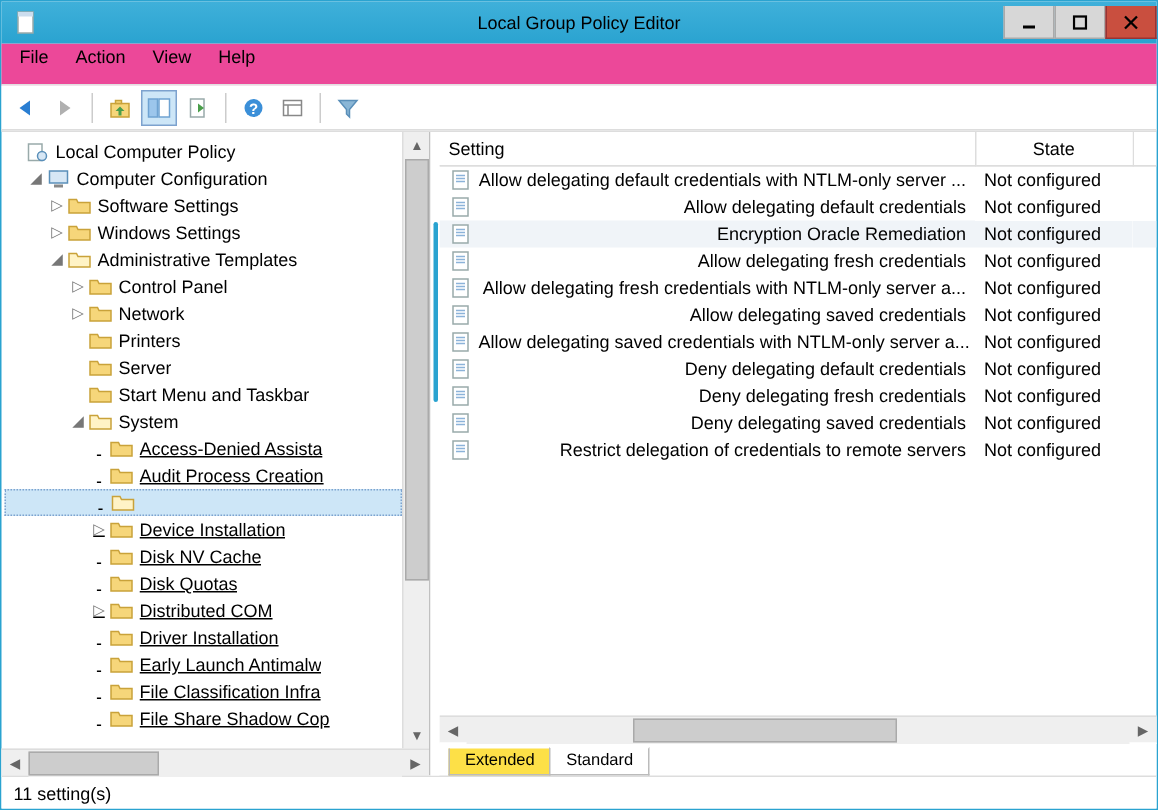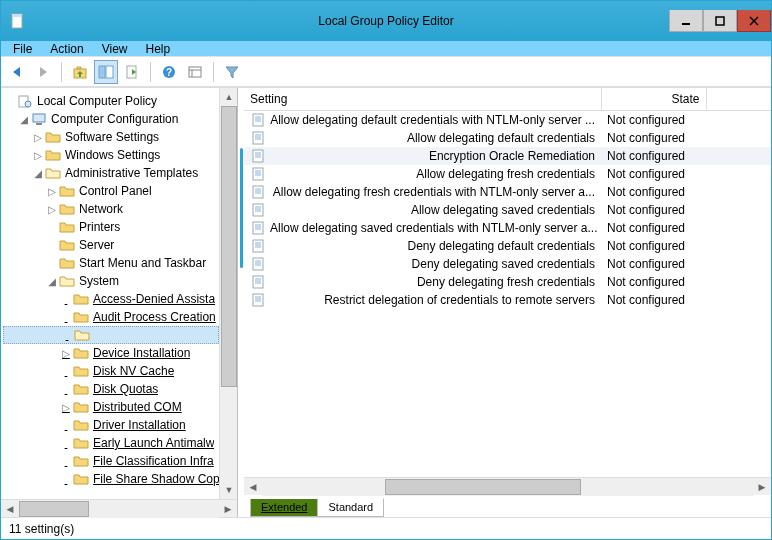--- a/index.html
+++ b/index.html
@@ -1,43 +1,43 @@
 <!DOCTYPE html>
 <html><head>
 <meta charset="utf-8">
 <style>
   * { box-sizing: border-box; }
   html, body { margin:0; padding:0; font-family: "Segoe UI", Tahoma, sans-serif; font-size:12px; color:#000; }
   .window { width:772px; height:540px; border:1px solid #2aa3d0; background:#fff; display:flex; flex-direction:column; }
   
   
-  .titlebar { height:40px; background:linear-gradient(#3fb0da,#2aa3d0); display:flex; align-items:center; position:relative; }
+  .titlebar { height:28px; background:linear-gradient(#3fb0da,#2aa3d0); display:flex; align-items:center; position:relative; }
   .titlebar .doc-icon { margin:0 6px 0 8px; }
   .titlebar .title { position:absolute; left:50%; transform:translateX(-50%); color:#000; font-size:12px; }
   .titlebar .ctrls { margin-left:auto; display:flex; height:22px; }
   .titlebar .ctrl { width:34px; height:22px; display:flex; align-items:center; justify-content:center; border-left:1px solid rgba(255,255,255,.3); }
   .titlebar .ctrl.min, .titlebar .ctrl.max { background:#d7d7d7; border:1px solid #aaa; border-top:none; }
   .titlebar .ctrl.close { background:#c94f3f; border:1px solid #933; border-top:none; }
   .titlebar .ctrl svg { pointer-events:none; }
   
   
-  .menubar { height:16px; background:#7dd3fc; display:flex; align-items:center; padding:0 4px; border-bottom:1px solid #e0e0e0; gap:2px; }
+  .menubar { height:28px; background:#ec4899; display:flex; align-items:flex-start; padding:0 4px; border-bottom:1px solid #e0e0e0; gap:2px; }
   .menubar .mi { padding:2px 8px; cursor:default; }
   
   
   .toolbar { height:30px; background:#fff; display:flex; align-items:center; padding:0 4px; border-bottom:1px solid #ddd; gap:2px; }
   .toolbar .tb { width:24px; height:24px; display:flex; align-items:center; justify-content:center; border:1px solid transparent; }
   .toolbar .tb.active { background:#cde6f7; border:1px solid #7da2ce; }
   .toolbar .sep { width:1px; height:20px; background:#ccc; margin:0 4px; }
   
   
   .body { flex:1; display:flex; min-height:0; border-top:1px solid #ddd; }
   
   
-  .treewrap { width:237px; display:flex; flex-direction:column; border-right:1px solid #c0c0c0; }
+  .treewrap { width:286px; display:flex; flex-direction:column; border-right:1px solid #c0c0c0; }
   .tree { flex:1; overflow:hidden; position:relative; padding:4px 0 0 2px; white-space:nowrap; }
   .tree .node { display:flex; align-items:center; height:18px; padding-right:0; }
   .tree .node .tw { width:14px; display:flex; align-items:center; justify-content:center; cursor:default; font-size:10px; color:#777; }
   .tree .node .fld { margin-right:4px; flex:0 0 16px; }
   .tree .node .lbl { white-space:nowrap; overflow:hidden; }
   .tree .node.selected { background:#cde6f7; border:1px dotted #7da2ce; height:18px; }
   .ind1 { padding-left:0px; } .ind2 { padding-left:14px; } .ind3 { padding-left:28px; }
   .ind4 { padding-left:42px; } .ind5 { padding-left:56px;text-decoration:underline; }
   
   
@@ -61,21 +61,21 @@
   .vscroll .thumb { position:absolute; left:1px; width:16px; background:#cdcdcd; border:1px solid #aaa; }
   
   
   .splitter { width:6px; background:#fff; position:relative; }
   .splitter::before { content:""; position:absolute; left:2px; top:60px; width:3px; height:120px; background:#2aa3d0; border-radius:2px; }
   
   
   .tabs { height:22px; display:flex; align-items:flex-end; padding-left:6px; border-top:1px solid #fff; background:#fff; }
   .tabs .tab { padding:2px 10px 3px; border:1px solid #bbb; border-top-left-radius:0; border-top-right-radius:0; border-top:none; background:#fff; margin-right:-1px; font-size:11px; position:relative; top:0px; }
   .tabs .tab.active { background:#fff; border-top:1px solid #fff; z-index:2; }
-  .tabs .tab.inactive { background:#4d7c0f;text-decoration:underline; }
+  .tabs .tab.inactive { background:#fde047; }
   
   
   .status { height:22px; border-top:1px solid #ddd; display:flex; align-items:center; padding:0 8px; background:#fff; }
   
   
   svg { display:block; }
   
   .tree-vscroll-wrap { display:flex; flex:1; min-height:0; }
 </style>
 </head>
@@ -399,21 +399,21 @@
       <div class="list">
         <table>
           <colgroup>
               <col style="width:357px">
               <col style="width:105px">
               <col>
             </colgroup>
           <thead>
             <tr>
               <th>Setting</th>
-              <th style="text-align:right">State</th>
+              <th style="text-align:center">State</th>
               <th></th>
             </tr>
           </thead>
           <tbody id="rows">
               <tr>
                 <td class="setting">
                   <span>
                     <svg width="16" height="14">
                       <rect x="3" y="1" width="10" height="12" fill="#fff" stroke="#9aa"></rect>
                       <line x1="5" y1="4" x2="11" y2="4" stroke="#8cb3d9"></line>
@@ -534,36 +534,36 @@
               <tr>
                 <td class="setting">
                   <span>
                     <svg width="16" height="14">
                       <rect x="3" y="1" width="10" height="12" fill="#fff" stroke="#9aa"></rect>
                       <line x1="5" y1="4" x2="11" y2="4" stroke="#8cb3d9"></line>
                       <line x1="5" y1="6" x2="11" y2="6" stroke="#8cb3d9"></line>
                       <line x1="5" y1="8" x2="11" y2="8" stroke="#8cb3d9"></line>
                     </svg>
                   </span>
+                  <span>Deny delegating fresh credentials</span>
+                </td>
+                <td>Not configured</td>
+                <td></td>
+              </tr>
+              <tr>
+                <td class="setting">
+                  <span>
+                    <svg width="16" height="14">
+                      <rect x="3" y="1" width="10" height="12" fill="#fff" stroke="#9aa"></rect>
+                      <line x1="5" y1="4" x2="11" y2="4" stroke="#8cb3d9"></line>
+                      <line x1="5" y1="6" x2="11" y2="6" stroke="#8cb3d9"></line>
+                      <line x1="5" y1="8" x2="11" y2="8" stroke="#8cb3d9"></line>
+                    </svg>
+                  </span>
                   <span>Deny delegating saved credentials</span>
-                </td>
-                <td>Not configured</td>
-                <td></td>
-              </tr>
-              <tr>
-                <td class="setting">
-                  <span>
-                    <svg width="16" height="14">
-                      <rect x="3" y="1" width="10" height="12" fill="#fff" stroke="#9aa"></rect>
-                      <line x1="5" y1="4" x2="11" y2="4" stroke="#8cb3d9"></line>
-                      <line x1="5" y1="6" x2="11" y2="6" stroke="#8cb3d9"></line>
-                      <line x1="5" y1="8" x2="11" y2="8" stroke="#8cb3d9"></line>
-                    </svg>
-                  </span>
-                  <span>Deny delegating fresh credentials</span>
                 </td>
                 <td>Not configured</td>
                 <td></td>
               </tr>
               <tr>
                 <td class="setting">
                   <span>
                     <svg width="16" height="14">
                       <rect x="3" y="1" width="10" height="12" fill="#fff" stroke="#9aa"></rect>
                       <line x1="5" y1="4" x2="11" y2="4" stroke="#8cb3d9"></line>

